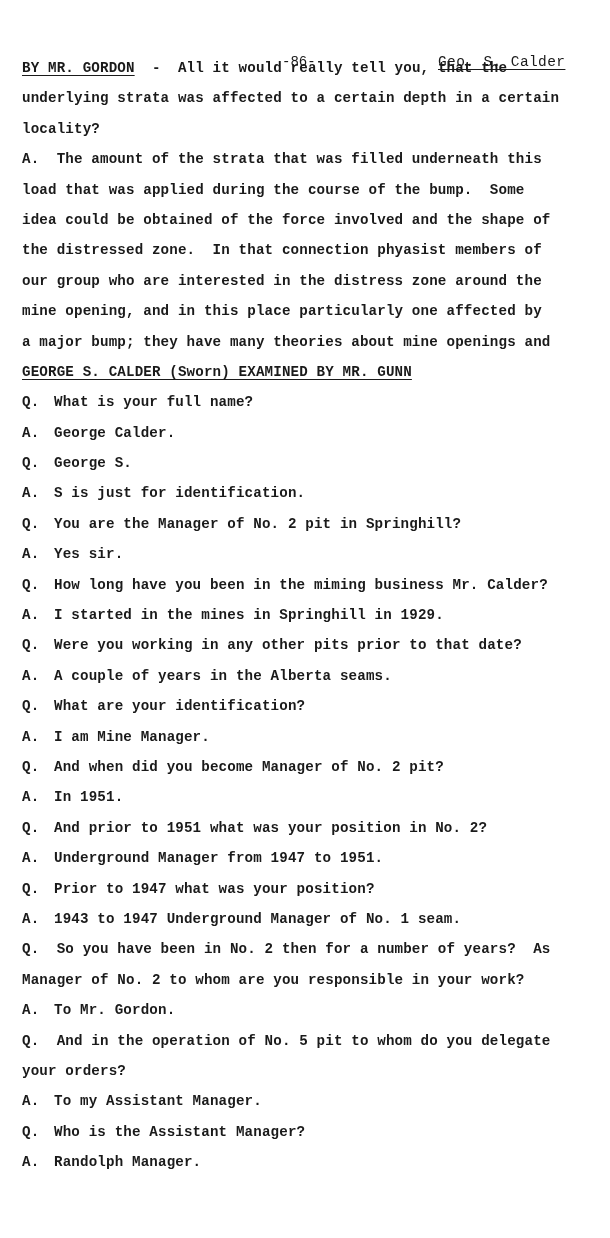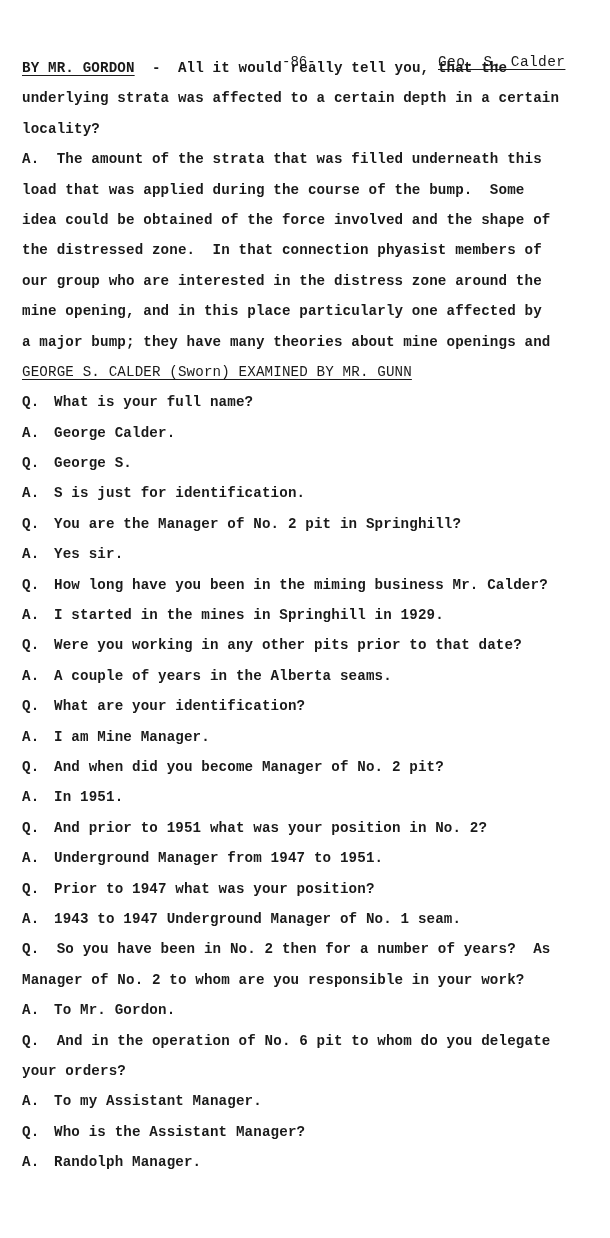--- a/index.html
+++ b/index.html
@@ -63,21 +63,21 @@
     .qa {
       display: flex;
     }
     .qa .marker {
       display: inline-block;
       width: 32px;
     }
     .underline {
       text-decoration: underline;
       text-underline-offset: 3px;
-      font-weight: normal;
+      font-weight: bold;
     }
     .speaker {
       text-decoration: underline;
       text-underline-offset: 3px;
     }
   </style>
 </head>
 <body>
 
 <div class="page">
@@ -120,21 +120,21 @@
     <div class="line qa"><span class="marker">Q.</span><span>And prior to 1951 what was your position in No. 2?</span></div>
     <div class="line qa"><span class="marker">A.</span><span>Underground Manager from 1947 to 1951.</span></div>
     <div class="line qa"><span class="marker">Q.</span><span>Prior to 1947 what was your position?</span></div>
     <div class="line qa"><span class="marker">A.</span><span>1943 to 1947 Underground Manager of No. 1 seam.</span></div>
 
     <div class="line">Q.  So you have been in No. 2 then for a number of years?  As</div>
     <div class="line">Manager of No. 2 to whom are you responsible in your work?</div>
 
     <div class="line qa"><span class="marker">A.</span><span>To Mr. Gordon.</span></div>
 
-    <div class="line">Q.  And in the operation of No. 6 pit to whom do you delegate</div>
+    <div class="line">Q.  And in the operation of No. 5 pit to whom do you delegate</div>
     <div class="line">your orders?</div>
 
     <div class="line qa"><span class="marker">A.</span><span>To my Assistant Manager.</span></div>
     <div class="line qa"><span class="marker">Q.</span><span>Who is the Assistant Manager?</span></div>
     <div class="line qa"><span class="marker">A.</span><span>Randolph Manager.</span></div>
 
   </div>
 </div>
 
 </body></html>

